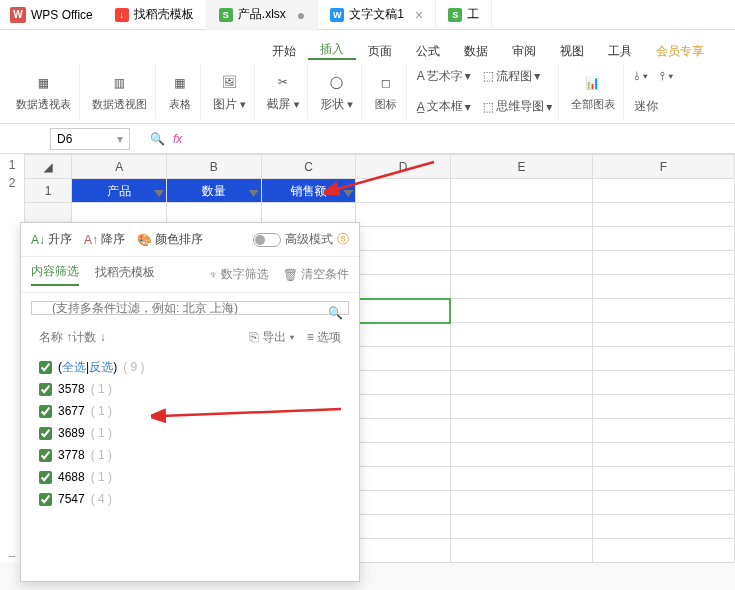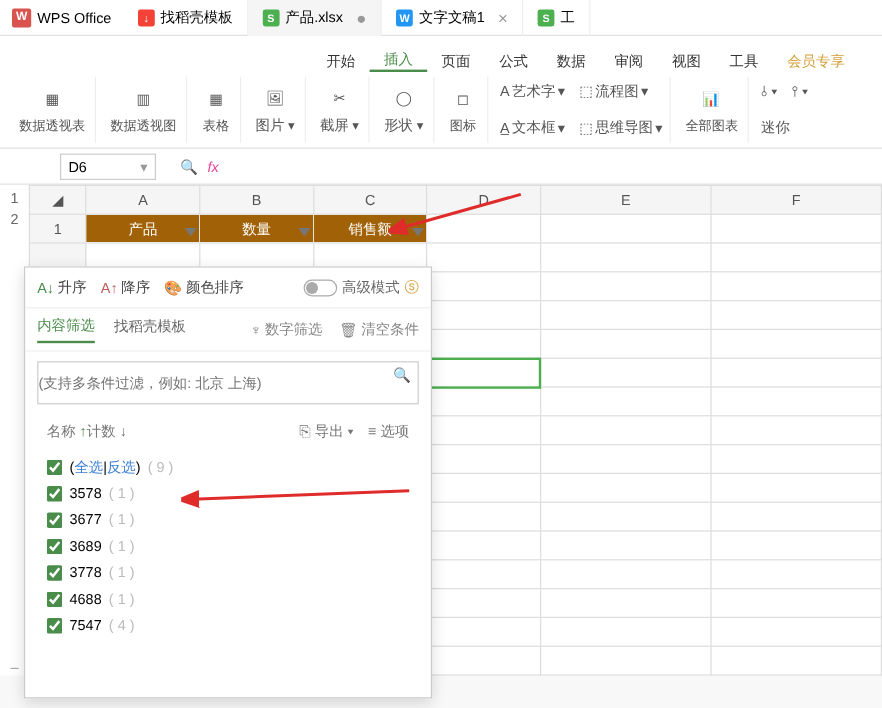--- a/index.html
+++ b/index.html
@@ -47,21 +47,21 @@
 .sheet-area { display: flex; position: relative; }
 .sheet-side { width: 24px; background: #fff; display: flex; flex-direction: column; align-items: center; padding-top: 4px; gap: 4px; font-size: 10px; color: #666; }
 .grid { flex: 1; position: relative; }
 table.sheet { border-collapse: collapse; width: 100%; background: #fff; }
 table.sheet th, table.sheet td { border: 1px solid #ddd; height: 24px; text-align: center; font-weight: normal; color: #555; }
 table.sheet th.corner { width: 40px; background: #f5f5f5; }
 table.sheet th.col { width: 80px; background: #f5f5f5; }
 table.sheet th.col.wide { width: 120px; }
 table.sheet td.rowhead { background: #f5f5f5; width: 40px; }
 .selhdr td, .selhdr th { height: 28px; }
-.data-cell { background: #a16207; color: #fff !important; font-size: 14px; position: relative; }
+.data-cell { background: #1d4ed8; color: #fff !important; font-size: 14px; position: relative; }
 .filter-arrow { position: absolute; right: 2px; bottom: 2px; width: 10px; height: 10px; background: #777; clip-path: polygon(0 0, 100% 0, 50% 70%); }
 .active-cell { outline: 2px solid #4caf50; outline-offset: -1px; }
 th.col.active, td.rowhead.active { background: #e8f0e8; }
 
 
 .arrow-svg { position: absolute; pointer-events: none; }
 
 
 .filter-popup { position: absolute; left: 20px; top: 222px; width: 340px; height: 360px; background: #fff; border: 1px solid #ccc; box-shadow: 0 4px 12px rgba(0,0,0,.15); display: flex; flex-direction: column; z-index: 50; }
 .fp-top { display: flex; align-items: center; padding: 8px 10px; gap: 12px; border-bottom: 1px solid #eee; }
@@ -72,21 +72,21 @@
 .adv-mode { color: #666; display: flex; align-items: center; gap: 4px; }
 .adv-mode .coin { color: #d4a03c; }
 
 .fp-tabs { display: flex; align-items: center; padding: 6px 10px; gap: 16px; border-bottom: 1px solid #eee; }
 .fp-tab { color: #666; cursor: pointer; padding-bottom: 4px; }
 .fp-tab.active { color: #4a8c4a; border-bottom: 2px solid #4a8c4a; }
 .fp-tabs .right { margin-left: auto; display: flex; gap: 14px; }
 .fp-tabs .right span { color: #888; cursor: pointer; display: flex; align-items: center; gap: 3px; }
 
 .fp-search { padding: 8px 10px; }
-.fp-search input { width: 100%; height: 36px; border: 1px solid #ccc; padding: 0 0; color: #888; }
+.fp-search input { width: 100%; height: 14px; border: 1px solid #ccc; padding: 0 20px; color: #888; }
 
 .fp-listhead { display: flex; padding: 6px 18px; color: #777; align-items: center; }
 .fp-listhead .right { margin-left: auto; display: flex; gap: 12px; }
 .fp-listhead .sort-ind { color: #4a8c4a; }
 
 .fp-list { padding: 4px 18px; overflow: auto; flex: 1; }
 .fp-item { display: flex; align-items: center; gap: 6px; height: 22px; }
 .fp-item input { accent-color: #4a8c4a; }
 .fp-item .sel-all { color: #3b7fd4; cursor: pointer; }
 .fp-item .cnt { color: #bbb; }

